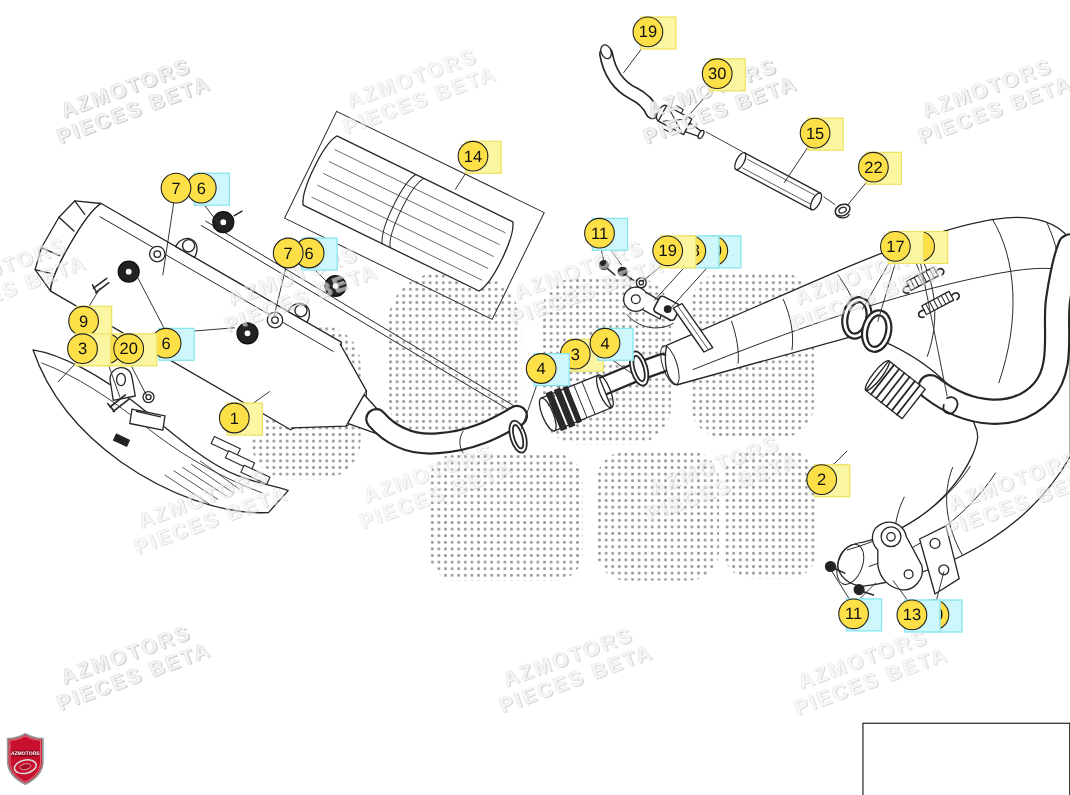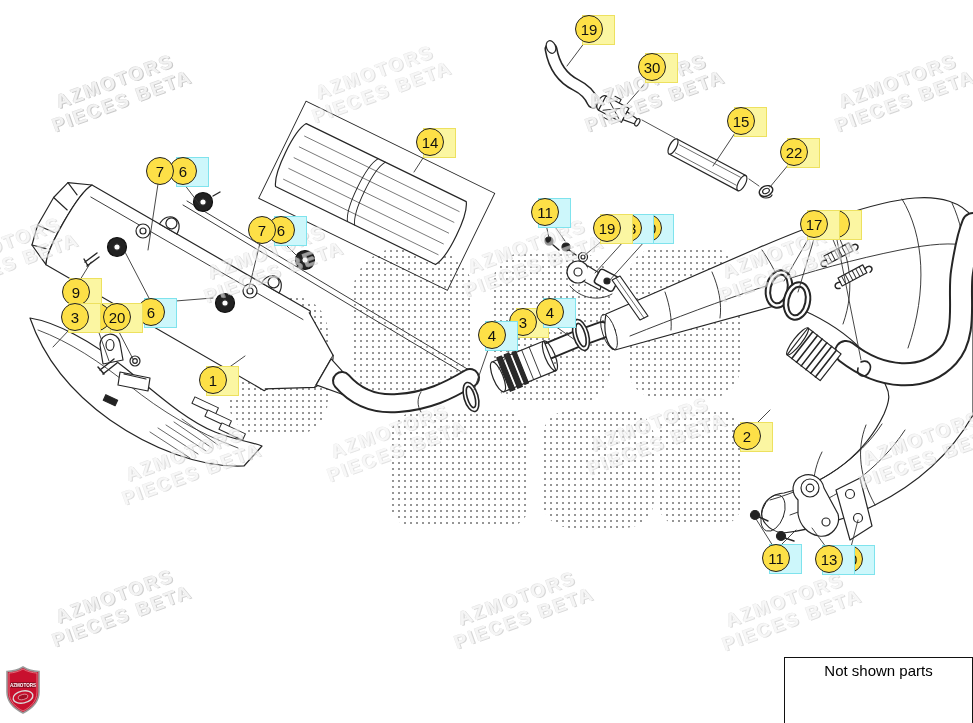--- a/index.html
+++ b/index.html
@@ -418,21 +418,20 @@
         <i class="hl yellow"></i>
         <b>21</b>
       </div>
       <div class="co" style="left: 794px; top: 152px;">
         <i class="hl yellow"></i>
         <b>22</b>
       </div>
     </div>
 
   <div id="notesBox">
-    <div class="ln">Not shown parts</div>
   </div>
 
   <div id="logo">
     <svg width="36" height="48" viewBox="0 0 36 48">
       <path d="M18,1 C23,4 29,5.5 34,5.5 L34,26 C34,37 26,43 18,47 C10,43 2,37 2,26 L2,5.5 C7,5.5 13,4 18,1 Z" fill="#C8102E" stroke="#9a9a9a" stroke-width="1.6"></path>
       <path d="M18,3 C22,5.5 28,7 32,7 L32,26 C32,35.5 25,41.5 18,45 C11,41.5 4,35.5 4,26 L4,7 C8,7 14,5.5 18,3 Z" fill="none" stroke="#e4868f" stroke-width="0.8"></path>
       <rect x="5" y="16" width="26" height="6" rx="2" fill="#8f0b20"></rect>
       <text x="18" y="20.8" text-anchor="middle" font-family="Liberation Sans, sans-serif" font-size="4.6" font-weight="bold" fill="#ffffff">AZMOTORS</text>
       <ellipse cx="18" cy="31" rx="10" ry="6" transform="rotate(-12 18 31)" fill="none" stroke="#d9d9d9" stroke-width="1.4"></ellipse>
       <ellipse cx="18" cy="31" rx="5" ry="2.6" transform="rotate(-12 18 31)" fill="#a30d24" stroke="#e8b8be" stroke-width="0.7"></ellipse>

